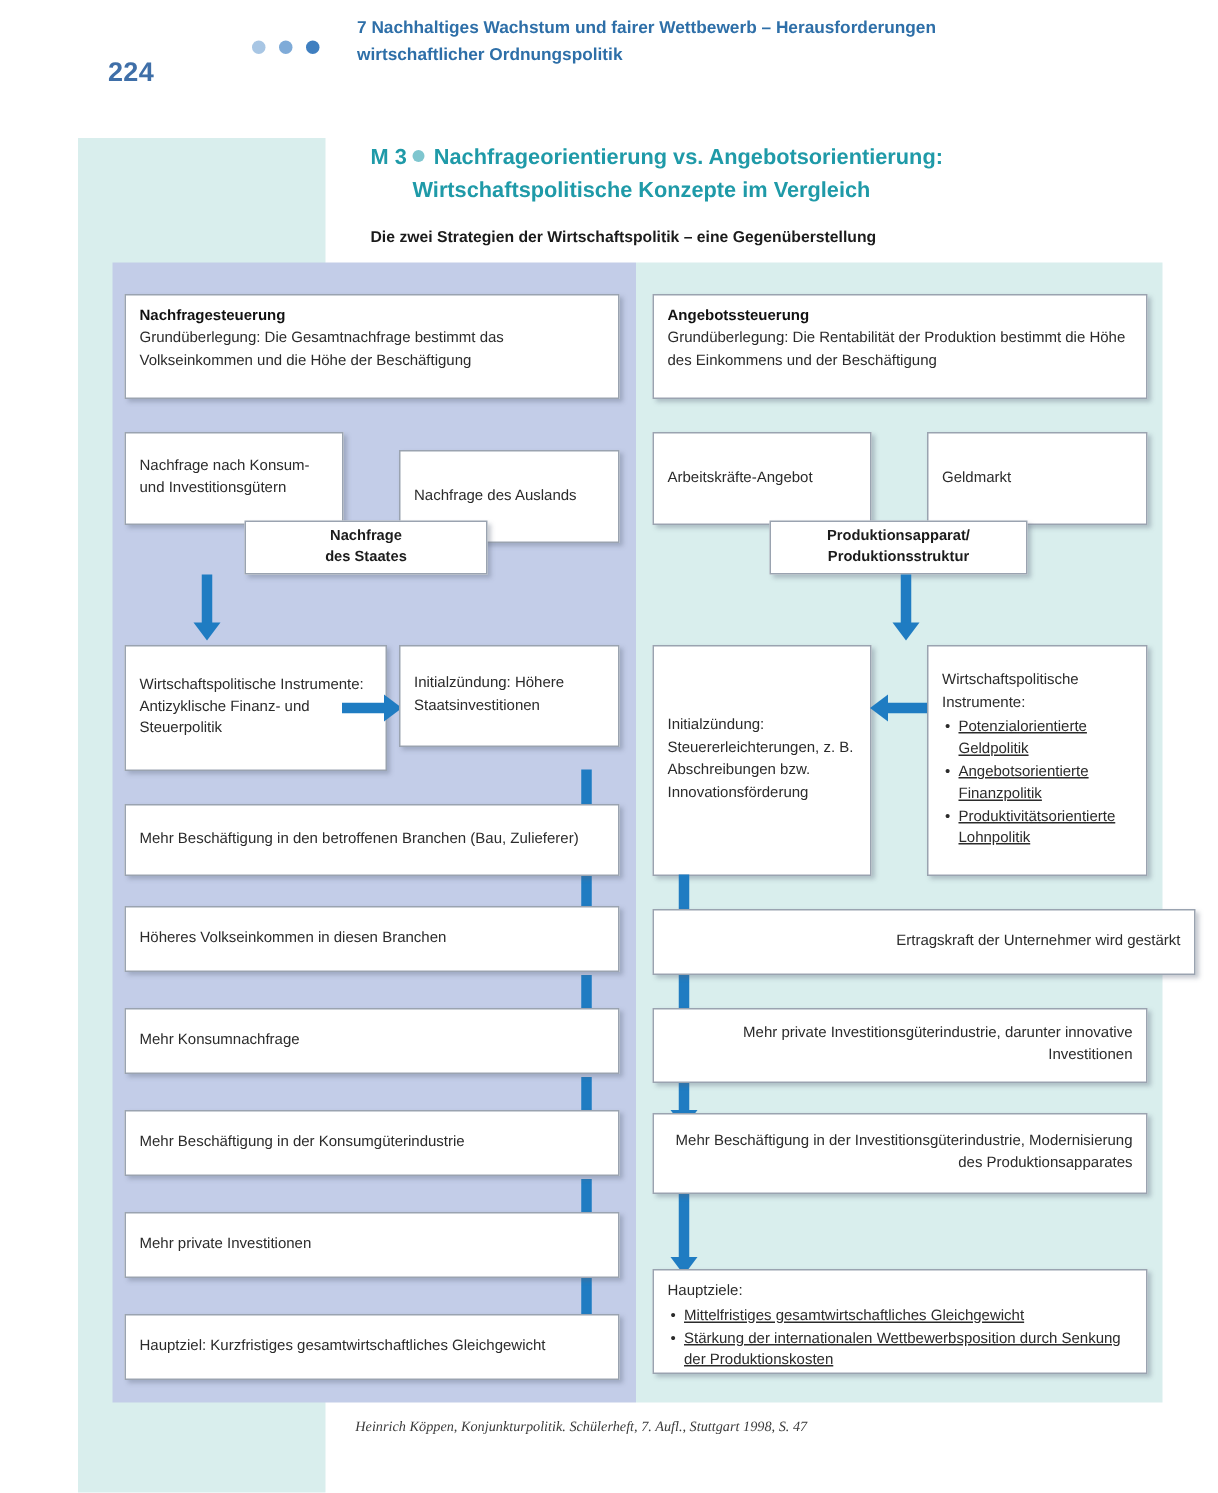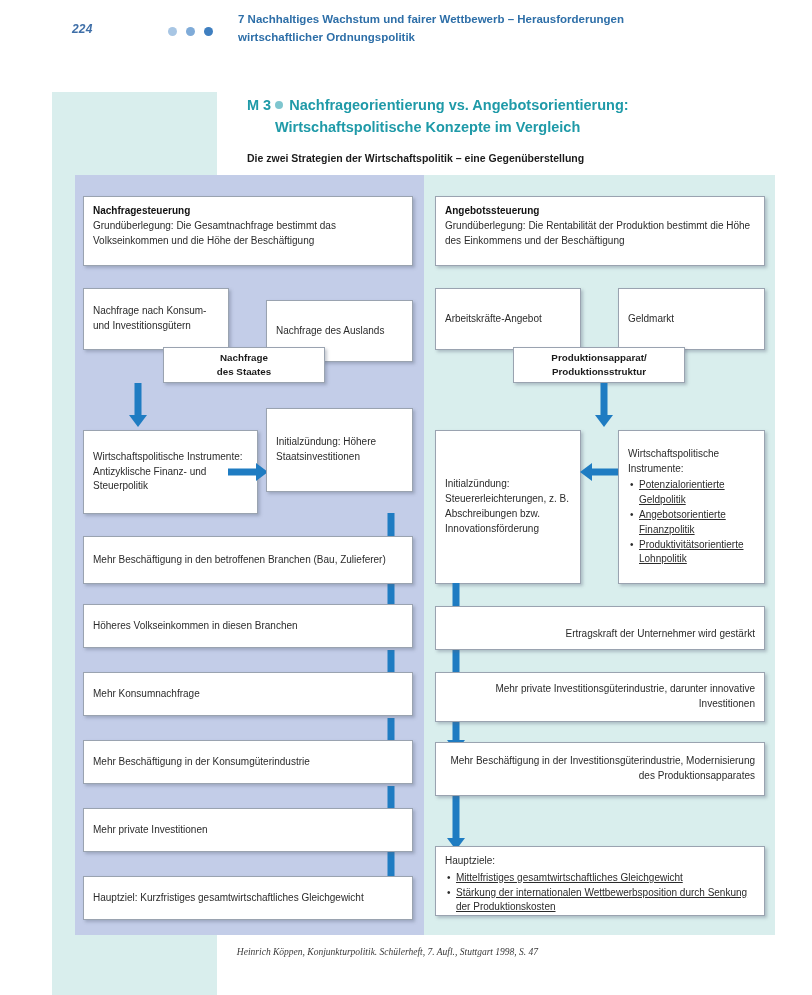--- a/index.html
+++ b/index.html
@@ -16,26 +16,25 @@
   }
 
   
   #page-header {
     position: absolute;
     left: 0; top: 0;
     width: 812px; height: 80px;
   }
   #page-number {
     position: absolute;
-    left: 72px; top: 22px;
-    font-size: 12px;
+    left: 72px; top: 38px;
+    font-size: 18px;
     font-weight: 700;
     color: #3f6fa8;
     letter-spacing: 0.2px;
-    font-style: italic;
   }
   #chapter-dots {
     position: absolute;
     left: 168px; top: 27px;
     display: flex;
     gap: 9px;
     align-items: center;
   }
   #chapter-dots .dot {
     width: 9px; height: 9px;
@@ -261,21 +260,21 @@
 
 <div class="node vcenter" style="left:83px; top:430px; width:175px; height:84px;">
   <div>Wirtschaftspolitische Instrumente: Antizyklische Finanz- und Steuerpolitik</div>
 </div>
 
 <div class="arrow-right" style="left:228px; top:460px; width:40px; height:24px;">
   <div class="shaft" style="width:30px;"></div>
   <div class="head"></div>
 </div>
 
-<div class="node vcenter" style="left:266px; top:408px; width:147px; height:84px;">
+<div class="node vcenter" style="left:266px; top:430px; width:147px; height:68px;">
   <div>Initialzündung: Höhere Staatsinvestitionen</div>
 </div>
 
 <div class="arrow-down" style="left:378px; top:513px; width:26px; height:48px;">
   <div class="shaft" style="height:38px;"></div>
   <div class="head"></div>
 </div>
 <div class="arrow-down" style="left:378px; top:582px; width:26px; height:46px;">
   <div class="shaft" style="height:36px;"></div>
   <div class="head"></div>
@@ -367,21 +366,21 @@
 </div>
 <div class="arrow-down" style="left:443px; top:700px; width:26px; height:52px;">
   <div class="shaft" style="height:42px;"></div>
   <div class="head"></div>
 </div>
 <div class="arrow-down" style="left:443px; top:790px; width:26px; height:60px;">
   <div class="shaft" style="height:50px;"></div>
   <div class="head"></div>
 </div>
 
-<div class="node right vcenter" style="left:435px; top:606px; width:330px; height:44px;justify-content:flex-end;">
+<div class="node right vcenter" style="left:435px; top:606px; width:362px; height:44px;">
   <div>Ertragskraft der Unternehmer wird gestärkt</div>
 </div>
 <div class="node right vcenter" style="left:435px; top:672px; width:330px; height:50px;">
   <div>Mehr private Investitionsgüterindustrie, darunter innovative Investitionen</div>
 </div>
 <div class="node right vcenter" style="left:435px; top:742px; width:330px; height:54px;">
   <div>Mehr Beschäftigung in der Investitionsgüterindustrie, Modernisierung des Produktionsapparates</div>
 </div>
 
 <div class="node" style="left:435px; top:846px; width:330px; height:70px;">

